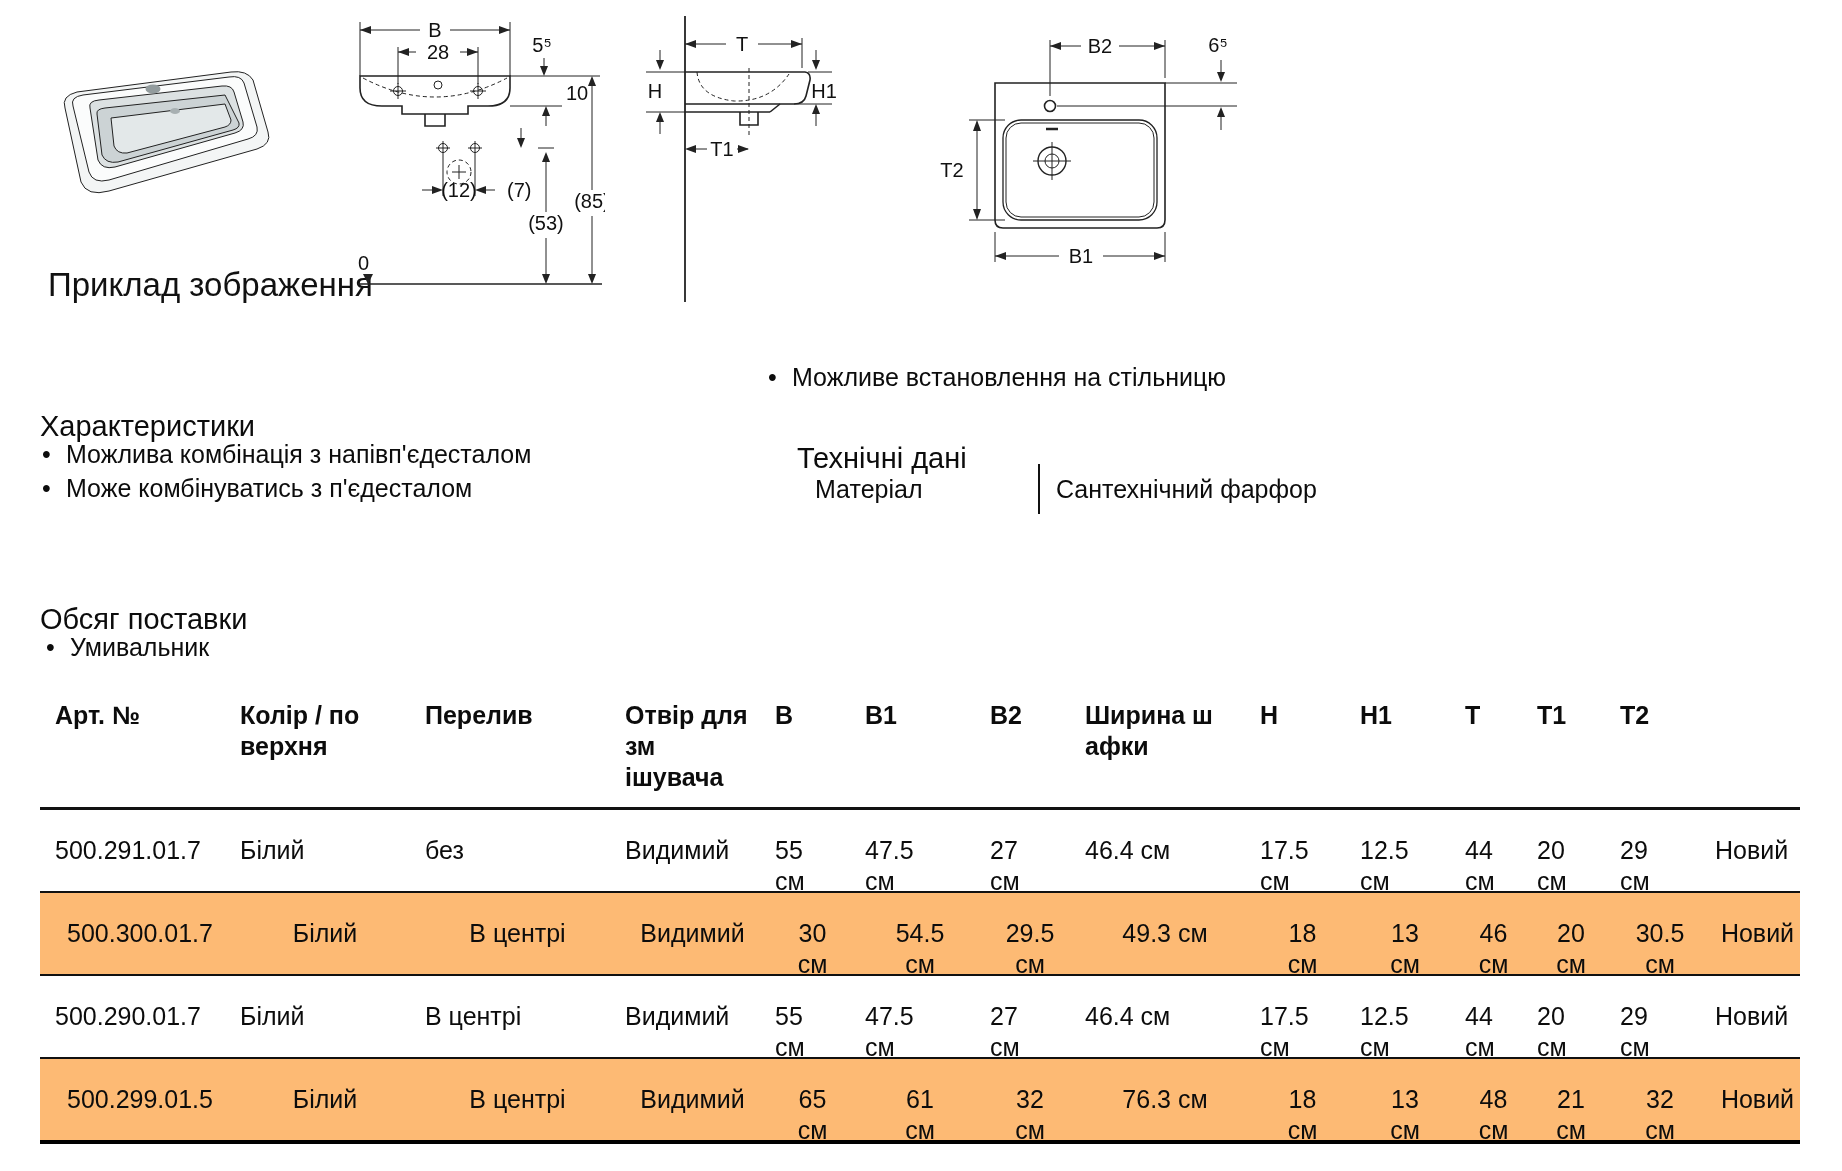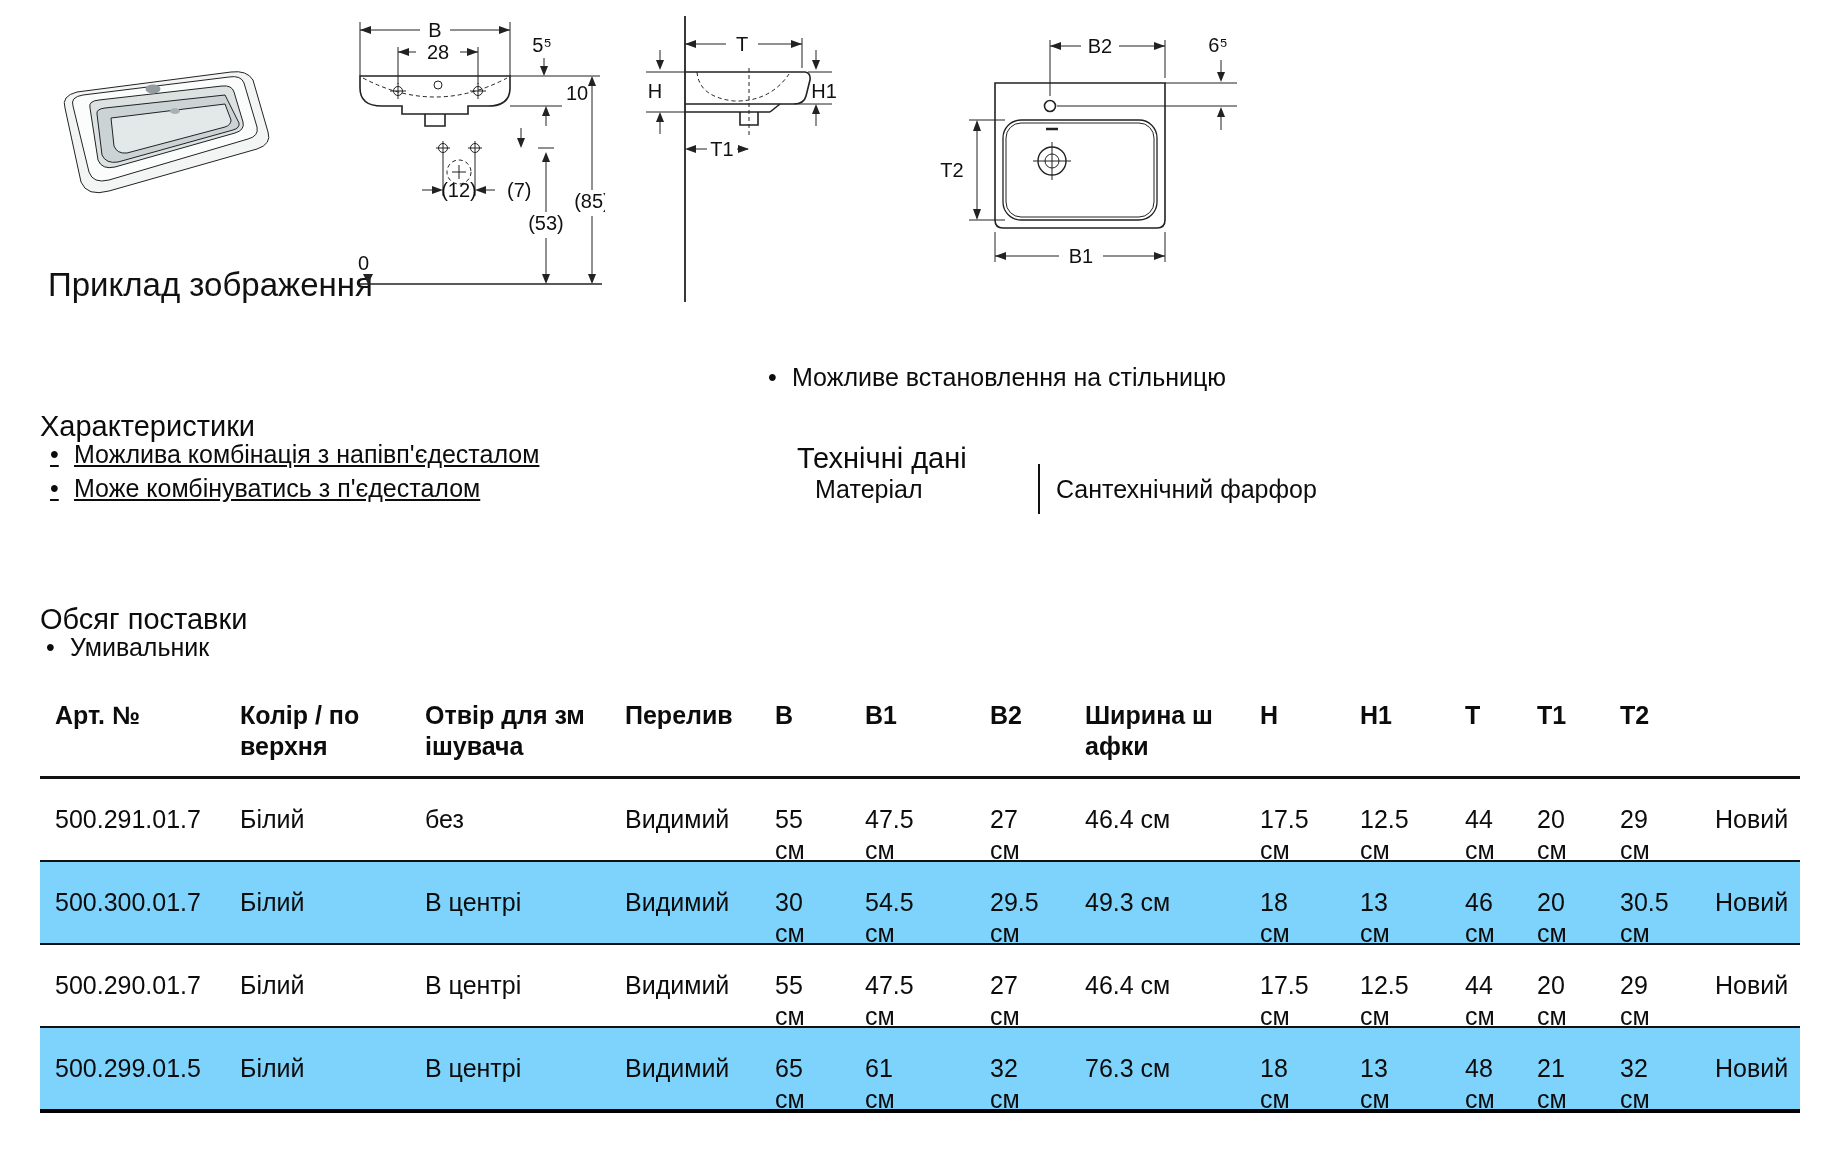--- a/index.html
+++ b/index.html
@@ -26,21 +26,21 @@
   svg polygon{fill:#222;stroke:none;}
   .thin{stroke-width:1;fill:none;}
   .obj{stroke-width:1.6;fill:none;}
   .dash{stroke-dasharray:4 3;}
 
   
   .spec-table{position:absolute;left:40px;top:688px;width:1760px;font-size:25px;}
   .t-grid{display:grid;grid-template-columns:185px 185px 200px 150px 90px 125px 95px 175px 100px 105px 72px 83px 95px 100px;}
   .t-head{font-weight:bold;border-bottom:3px solid #111;padding:12px 0 14px 0;}
   .t-row{border-bottom:2px solid #111;height:83px;box-sizing:border-box;padding-top:25px;}
-  .t-row.alt{background:#7dd3fc;}
+  .t-row.alt{background:#fdba74;text-align:center;}
   .t-row.last{border-bottom:4px solid #000;height:85px;}
   .cell{padding-left:15px;line-height:31px;overflow:hidden;}
 </style>
 </head>
 <body>
 
 <div class="page">
 
   <svg class="abs" style="left:45px;top:56px;" width="240" height="160" viewBox="0 0 240 160">
     <path d="M20,52 Q16,40 32,36 L186,16 Q202,14 208,24 L223,76 Q227,88 212,93 L64,135 Q42,141 36,126 Z" fill="#f3f5f5" stroke="#d9dddd" stroke-width="1"></path>
@@ -210,21 +210,21 @@
   </div>
 
   <div class="abs sec-title" style="left:797px;top:422px;">Технічні дані</div>
   <div class="abs mat-row" style="left:815px;top:464px;width:560px;">
     <div class="mat-label">Матеріал</div>
     <div class="mat-div"></div>
     <div class="mat-value">Сантехнічний фарфор</div>
   </div>
 
   <div class="abs sec-title" style="left:40px;top:390px;">Характеристики</div>
-  <div class="abs body-text" style="left:44px;top:437px;width:640px;text-decoration:underline;">
+  <div class="abs body-text" style="left:36px;top:437px;width:640px;">
     <div class="bullet-item">
       <span>Можлива комбінація з напівп'єдесталом</span>
     </div>
     <div class="bullet-item">
       <span>Може комбінуватись з п'єдесталом</span>
     </div>
   </div>
 
   <div class="abs sec-title" style="left:40px;top:583px;">Обсяг поставки</div>
   <div class="abs body-text" style="left:40px;top:630px;width:500px;">
@@ -236,27 +236,27 @@
   <div class="spec-table">
     <div class="t-grid t-head">
       <div class="cell">
           <div>Арт. №</div>
         </div>
       <div class="cell">
           <div>Колір / по</div>
           <div>верхня</div>
         </div>
       <div class="cell">
+          <div>Перелив</div>
+        </div>
+      <div class="cell">
           <div>Отвір для зм</div>
           <div>ішувача</div>
         </div>
       <div class="cell">
-          <div>Перелив</div>
-        </div>
-      <div class="cell">
           <div>B</div>
         </div>
       <div class="cell">
           <div>B1</div>
         </div>
       <div class="cell">
           <div>B2</div>
         </div>
       <div class="cell">
           <div>Ширина ш</div>

